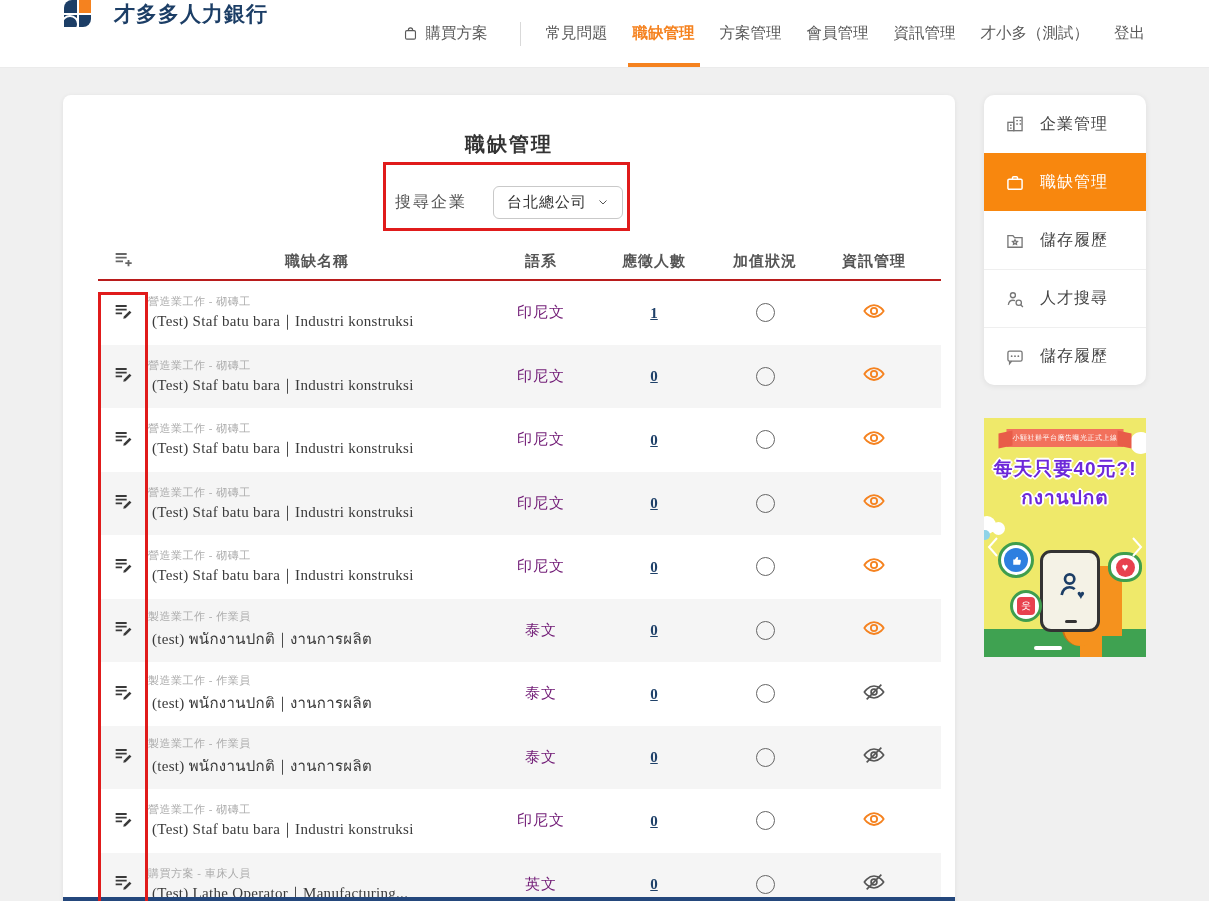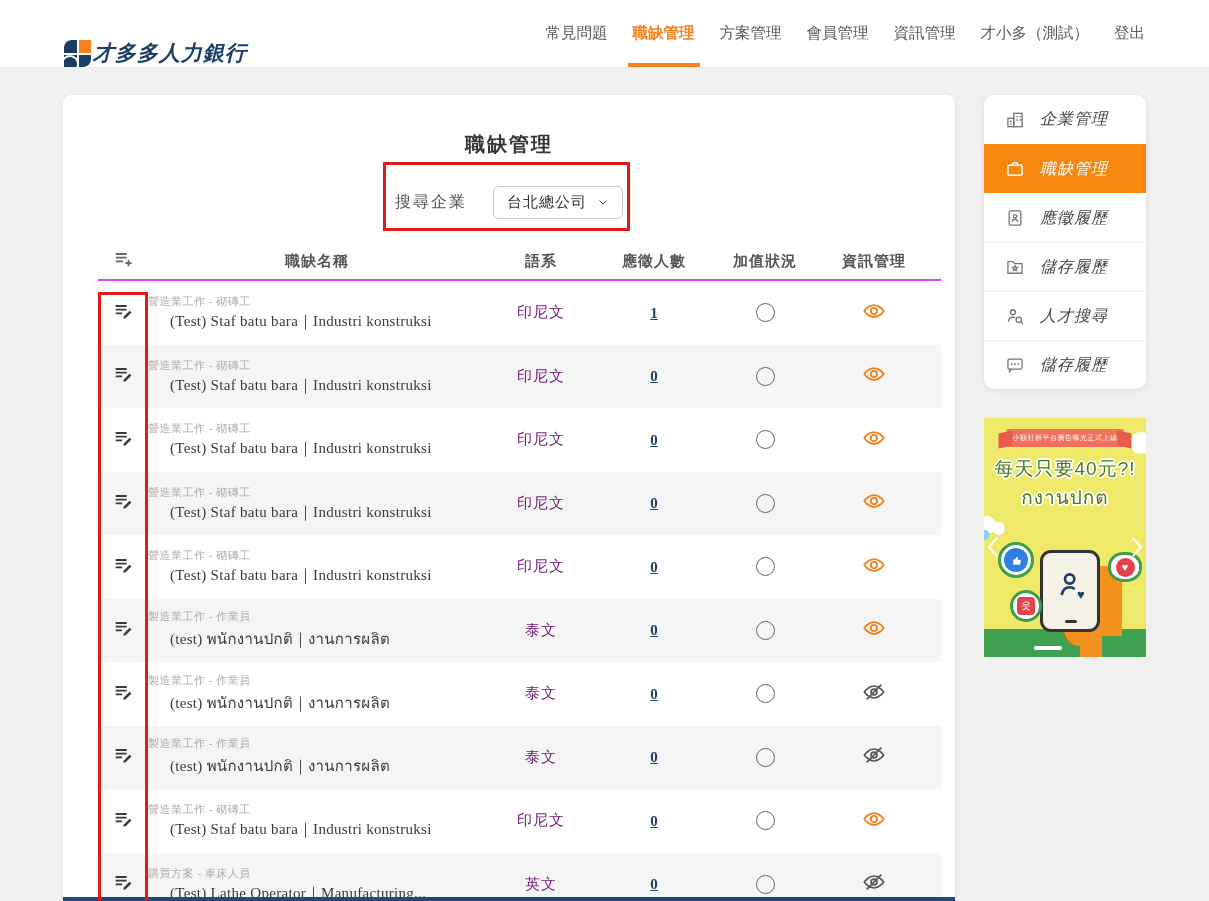--- a/index.html
+++ b/index.html
@@ -4,21 +4,21 @@
 <style>
   * { margin:0; padding:0; box-sizing:border-box; }
   html,body { background:#e9e9e9; }
   body { font-family:"Liberation Sans","DejaVu Sans",sans-serif; }
   .page { position:relative; width:1209px; height:901px; overflow:hidden; background:#f0f0f0; }
 
   
   .topbar { position:absolute; left:0; top:0; width:1209px; height:68px; background:#fff;
             border-bottom:1px solid #ebebeb; display:flex; align-items:stretch;
             justify-content:space-between; padding:0 64px; z-index:5; }
-  .brand { display:flex; align-items:flex-end; gap:2px;font-style:italic; }
+  .brand { display:flex; align-items:flex-start; gap:23px; }
   .logo { width:27px; height:27px; display:grid; grid-template-columns:1fr 1fr; grid-template-rows:1fr 1fr; gap:2px; }
   .logo i { background:#1c3e66; }
   .logo i.q1 { border-top-left-radius:8px; }
   .logo i.q2 { background:#f5821f; }
   .logo i.q3 { position:relative; overflow:hidden; }
   .logo i.q3::after { content:''; position:absolute; left:-3px; bottom:-6px; width:14px; height:14px;
                       border:2px solid #fff; border-radius:50%; }
   .logo i.q4 { border-bottom-right-radius:8px; }
   .brand-name { font-size:21px; font-weight:700; color:#1c3e66; letter-spacing:1px; }
   .topnav { display:flex; align-items:stretch; gap:25px; }
@@ -35,61 +35,61 @@
           border-radius:8px; box-shadow:0 1px 5px rgba(0,0,0,.07); }
   .page-title { text-align:center; padding-top:36px; font-size:20px; font-weight:700; color:#333; letter-spacing:2px; }
   .search-row { display:flex; justify-content:center; align-items:center; gap:26px; margin-top:28px; }
   .search-label { font-size:16px; color:#555; letter-spacing:2px; }
   .select { display:flex; align-items:center; gap:10px; background:#fff; border:1px solid #c9c9c9;
             border-radius:6px; padding:6px 13px; font-size:15px; color:#333; cursor:pointer; letter-spacing:1px; }
   .select svg { width:12px; height:12px; stroke:#555; fill:none; stroke-width:2; }
 
   .jobs-table { margin:24px 14px 0 35px; }
   .thead-row, .trow { display:grid; grid-template-columns:50px 338px 110px 116px 106px 112px; align-items:center; }
-  .thead-row { height:38px; border-bottom:2px solid #d946ef; }
+  .thead-row { height:38px; border-bottom:2px solid #b91c1c; }
   .th { font-size:15px; font-weight:700; color:#555; text-align:center; letter-spacing:1px; }
   .th.th-name { text-align:center; }
   .icon-cell { display:flex; justify-content:center; }
   .icon-cell svg { width:22px; height:22px; }
   .trow { height:63.5px;font-family:Liberation Serif, serif; }
   .trow:nth-child(even) { background:#f5f5f5; }
   .cell-name { overflow:hidden; padding-right:8px; }
   .job-cat { font-size:11px; color:#ababab; margin-bottom:3px; white-space:nowrap; letter-spacing:.5px; }
-  .job-name { font-size:15px; color:#3a3a3a; white-space:nowrap; padding-left:22px; letter-spacing:.3px; }
+  .job-name { font-size:15px; color:#3a3a3a; white-space:nowrap; padding-left:4px; letter-spacing:.3px; }
   .cell-lang { font-size:15px; color:#701a75; text-align:center; letter-spacing:1px; }
   .cell-num { text-align:center; }
   .cell-num a { font-size:15px; font-weight:600; color:#1f4169; text-decoration:underline; cursor:pointer; }
   .cell-circle { display:flex; justify-content:center; }
   .dot-circle { width:19px; height:19px; border:1.5px solid #666; border-radius:50%; cursor:pointer; }
   .cell-eye { display:flex; justify-content:center; }
   .cell-eye svg { width:22px; height:22px; cursor:pointer; }
   .edit-btn { cursor:pointer; }
 
   
   .side-menu { position:absolute; left:984px; top:95px; width:162px; background:#fff; border-radius:10px;
                box-shadow:0 1px 6px rgba(0,0,0,.08); overflow:hidden; }
-  .side-item { height:49px; display:flex; align-items:center; gap:15px; padding-left:21px;
-               font-size:16px; color:#444; cursor:pointer; letter-spacing:1px;font-style:italic; }
+  .side-item { height:58px; display:flex; align-items:center; gap:15px; padding-left:21px;
+               font-size:16px; color:#444; cursor:pointer; letter-spacing:1px; }
   .side-item + .side-item { border-top:1px solid #efefef; }
   .side-item.active { background:#f8870e; color:#fff; border-top-color:transparent; }
   .side-item.active + .side-item { border-top-color:transparent; }
   .side-icon { display:flex; align-items:center; }
   .side-icon svg { width:20px; height:20px; stroke:#777; fill:none; }
   .side-item.active .side-icon svg { stroke:#fff; }
 
   
   .ad { position:absolute; left:984px; top:418px; width:162px; height:239px; background:#efe96a;
         overflow:hidden; cursor:pointer; }
   .ad-ribbon { position:absolute; top:11px; left:50%; transform:translateX(-50%); background:#f2715c;
                color:#fff; font-size:7px; padding:4px 6px; white-space:nowrap; z-index:2; letter-spacing:.5px; }
   .ad-ribbon::before, .ad-ribbon::after { content:''; position:absolute; top:3px; width:14px; height:15px;
                background:#e85c49; z-index:-1; }
   .ad-ribbon::before { left:-8px; transform:skewY(-12deg); }
   .ad-ribbon::after { right:-8px; transform:skewY(12deg); }
-  .ad-headline { position:relative; text-align:center; font-size:19px; font-weight:400; color:#4d7c0f;
+  .ad-headline { position:relative; text-align:center; font-size:19px; font-weight:700; color:#6d28d9;
         letter-spacing:1px; z-index:1;
         text-shadow:-2px 0 #fff,2px 0 #fff,0 -2px #fff,0 2px #fff,-1px -1px #fff,1px 1px #fff,-1px 1px #fff,1px -1px #fff; }
   .ad-headline.h1 { margin-top:38px; }
   .cloud { position:absolute; background:#fff; border-radius:50%; }
   .c1 { width:22px; height:22px; right:-6px; top:14px; }
   .c2 { width:18px; height:18px; left:-6px; top:98px; }
   .c3 { width:13px; height:13px; left:8px; top:104px; }
   .c4 { width:10px; height:10px; left:-4px; top:112px; background:#8fd3e8; }
   .ad-arrow { position:absolute; top:118px; z-index:3; display:flex; }
   .ad-arrow svg { width:14px; height:22px; stroke:#fff; stroke-width:2; fill:none; }
@@ -133,20 +133,29 @@
     <div class="brand">
       <span class="logo">
           <i class="q1"></i>
           <i class="q2"></i>
           <i class="q3"></i>
           <i class="q4"></i>
         </span>
       <span class="brand-name">才多多人力銀行</span>
     </div>
     <nav class="topnav">
+  <span class="nav-item has-divider">
+    <span class="nav-icon">
+      <svg viewBox="0 0 24 24">
+              <rect x="5" y="8" width="14" height="12" rx="2"></rect>
+              <path d="M9 8V7a3 3 0 0 1 6 0v1"></path>
+            </svg>
+    </span>
+    <span>購買方案</span>
+  </span>
 
   <span class="nav-item">
 
     <span>常見問題</span>
   </span>
 
   <span class="nav-item active">
 
     <span>職缺管理</span>
   </span>
@@ -524,32 +533,20 @@
     <span class="side-icon">
       <svg viewBox="0 0 24 24" stroke-width="1.8">
             <rect x="3.5" y="7.5" width="17" height="12" rx="1.5"></rect>
             <path d="M9 7.5V5.8a1.3 1.3 0 0 1 1.3-1.3h3.4A1.3 1.3 0 0 1 15 5.8v1.7"></path>
           </svg>
     </span>
 
     <span>職缺管理</span>
   </div>
 
-  <div class="side-item">
-
-    <span class="side-icon">
-      <svg viewBox="0 0 24 24" stroke-width="1.6">
-            <rect x="5" y="3.5" width="14" height="17" rx="1.5"></rect>
-            <circle cx="12" cy="10" r="2"></circle>
-            <path d="M8.5 16.5c.5-2 1.8-3 3.5-3s3 1 3.5 3"></path>
-          </svg>
-    </span>
-
-    <span>應徵履歷</span>
-  </div>
 
   <div class="side-item">
 
     <span class="side-icon">
       <svg viewBox="0 0 24 24" stroke-width="1.6">
             <path d="M3.5 19.5v-14h6l2 2.5h9v11.5z"></path>
             <path d="M12 10.5l.9 1.8 2 .3-1.45 1.4.35 2-1.8-.95-1.8.95.35-2-1.45-1.4 2-.3z"></path>
           </svg>
     </span>
 

